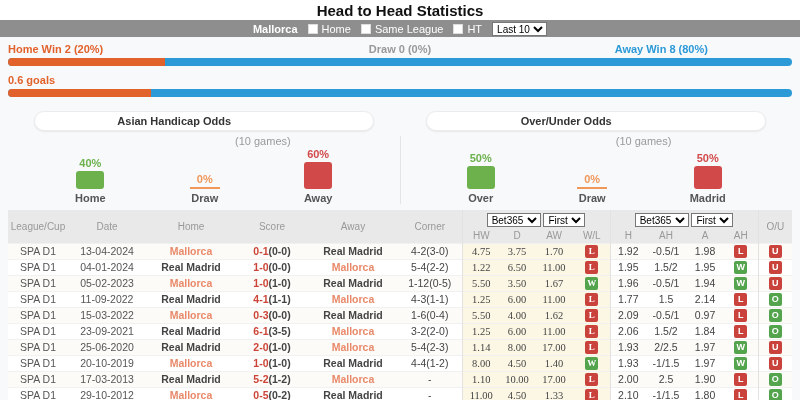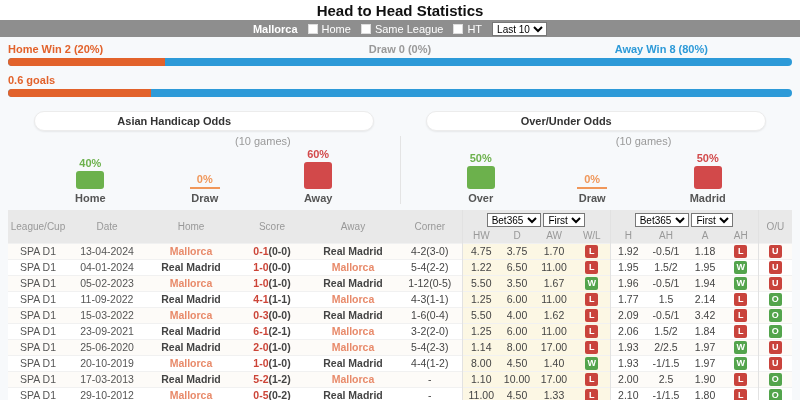--- a/index.html
+++ b/index.html
@@ -39,21 +39,21 @@
   .mini .zero { width:30px; height:2px; }
   .mini .lbl { font-size:11px; font-weight:bold; color:#555; margin-top:3px; }
 
   table { width:784px; border-collapse:collapse; margin-top:6px; table-layout:fixed; font-size:10.5px; background:#fff; }
   th { background:#e9e9e9; color:#999; font-weight:normal; font-size:10px; text-align:center; }
   thead tr.top th { height:19px; }
   thead tr.sub th { height:14px; }
   .sel-th select { height:14px; max-width:78px; }
   td { height:16px; text-align:center; border-top:1px solid #f1f1f1; color:#444; white-space:nowrap; overflow:hidden; }
   tbody tr:nth-child(odd) td { background:#fdfbf8; }
-  td:nth-child(n+7):nth-child(-n+10) { background:#fcf7e4 !important; }
+  td:nth-child(n+7):nth-child(-n+10) { background:#fcf7e4 !important;font-family:Liberation Serif, serif; }
   td:nth-child(7), th.gsep { border-left:1px solid #e2e2e2; }
   td:nth-child(11), td:nth-child(15) { border-left:1px solid #e2e2e2; }
   .team { font-weight:bold; }
   .team.hl { color:#e88a6a; }
   .score-ft { color:#cc4437; font-weight:bold; }
   .score-ht { color:#444; font-weight:bold; }
   .date-cell, .league-cell { color:#555; }
   .badge { display:inline-block; width:13px; height:13px; line-height:13px; border-radius:2px; color:#fff; font-size:9px; font-weight:bold; text-align:center; vertical-align:middle; }
   .badge.red { background:#c9433c; }
   .badge.green { background:#53a44c; }
@@ -210,21 +210,21 @@
           <td class="team hl">Mallorca</td>
           <td><span class="score-ft">0-1</span><span class="score-ht">(0-0)</span></td>
           <td class="team">Real Madrid</td>
           <td>4-2(3-0)</td>
           <td>4.75</td>
           <td>3.75</td>
           <td>1.70</td>
           <td><span class="badge red">L</span></td>
           <td>1.92</td>
           <td>-0.5/1</td>
-          <td>1.18</td>
+          <td>1.98</td>
           <td><span class="badge red">L</span></td>
           <td><span class="badge red">U</span></td>
         </tr>
         <tr>
           <td class="league-cell">SPA D1</td>
           <td class="date-cell">04-01-2024</td>
           <td class="team">Real Madrid</td>
           <td><span class="score-ft">1-0</span><span class="score-ht">(0-0)</span></td>
           <td class="team hl">Mallorca</td>
           <td>5-4(2-2)</td>
@@ -278,29 +278,29 @@
           <td class="team hl">Mallorca</td>
           <td><span class="score-ft">0-3</span><span class="score-ht">(0-0)</span></td>
           <td class="team">Real Madrid</td>
           <td>1-6(0-4)</td>
           <td>5.50</td>
           <td>4.00</td>
           <td>1.62</td>
           <td><span class="badge red">L</span></td>
           <td>2.09</td>
           <td>-0.5/1</td>
-          <td>3.42</td>
+          <td>0.97</td>
           <td><span class="badge red">L</span></td>
           <td><span class="badge green">O</span></td>
         </tr>
         <tr>
           <td class="league-cell">SPA D1</td>
           <td class="date-cell">23-09-2021</td>
           <td class="team">Real Madrid</td>
-          <td><span class="score-ft">6-1</span><span class="score-ht">(2-1)</span></td>
+          <td><span class="score-ft">6-1</span><span class="score-ht">(3-5)</span></td>
           <td class="team hl">Mallorca</td>
           <td>3-2(2-0)</td>
           <td>1.25</td>
           <td>6.00</td>
           <td>11.00</td>
           <td><span class="badge red">L</span></td>
           <td>2.06</td>
           <td>1.5/2</td>
           <td>1.84</td>
           <td><span class="badge red">L</span></td>

